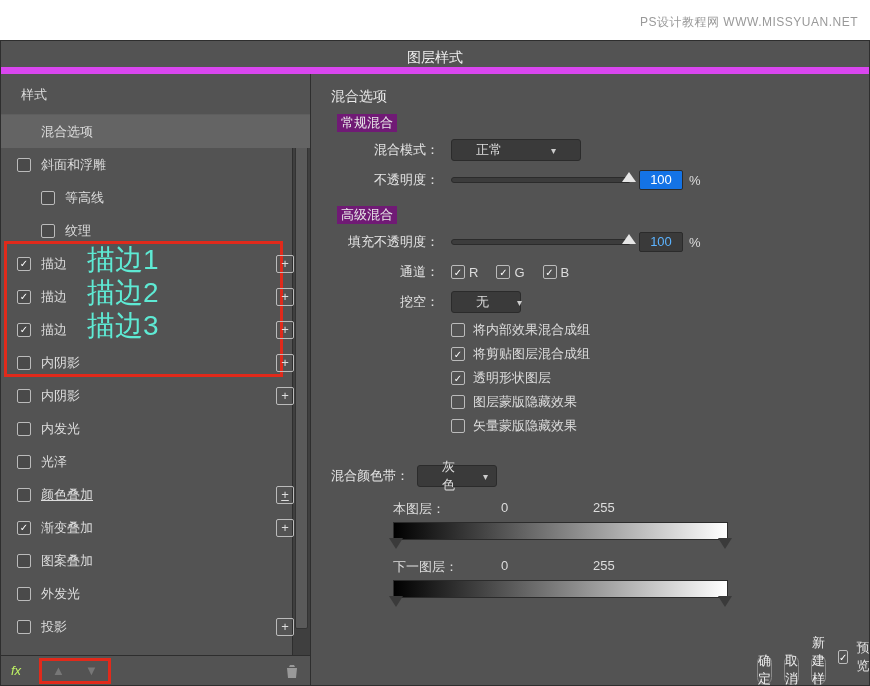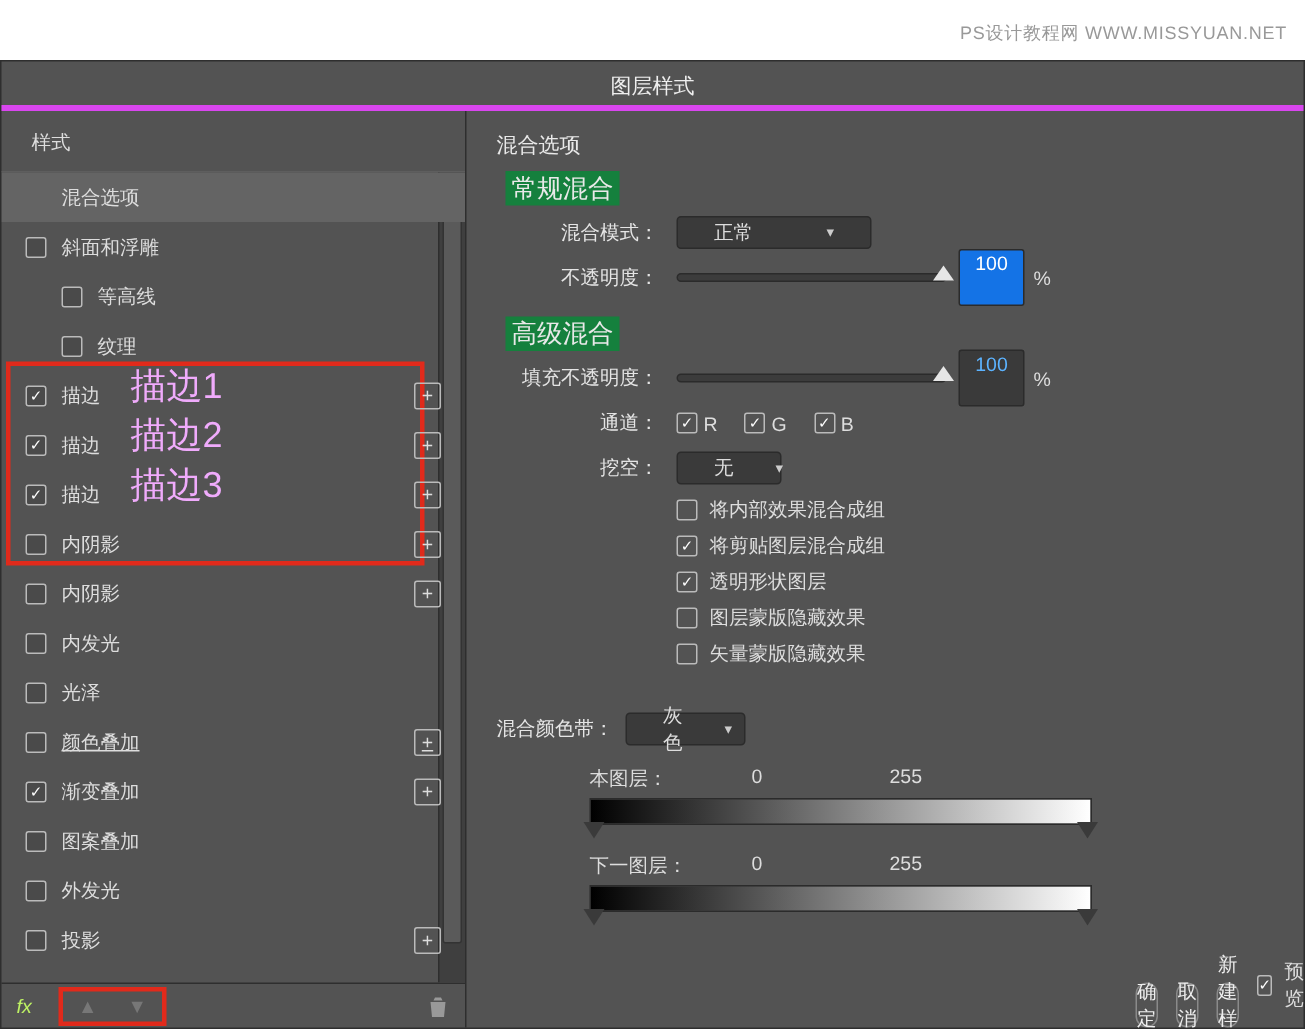--- a/index.html
+++ b/index.html
@@ -1,51 +1,51 @@
 <!DOCTYPE html>
 <html><head>
 <meta charset="utf-8">
 <style>
   *{box-sizing:border-box;margin:0;padding:0;font-family:"Microsoft YaHei",Arial,sans-serif;font-size:13px;color:#ddd}
   body{background:#fff;width:870px;height:686px;position:relative;overflow:hidden}
   .watermark{position:absolute;top:14px;right:12px;color:#999;font-size:12px;letter-spacing:.5px}
   .dialog{position:absolute;left:0;top:40px;width:870px;height:646px;background:#535353;border:1px solid #2e2e2e}
-  .titlebar{height:33px;line-height:33px;text-align:center;border-bottom:4px solid #d946ef;color:#eee;font-size:14px}
+  .titlebar{height:33px;line-height:33px;text-align:center;border-bottom:7px solid #d946ef;color:#eee;font-size:14px}
   .body{display:flex;height:calc(100% - 33px)}
   
   .left{width:310px;border-right:1px solid #2e2e2e;position:relative;display:flex;flex-direction:column}
   .left-head{padding:12px 20px 10px;border-bottom:1px solid #5e5e5e}
   .left-list{flex:1 1 auto;overflow:hidden;position:relative}
   .row{height:33px;display:flex;align-items:center;padding:0 16px;position:relative}
   .row.sel{background:#646464}
   .row .chk{width:14px;height:14px;border:1px solid #bbb;background:#4a4a4a;margin-right:10px;border-radius:2px;display:flex;align-items:center;justify-content:center;font-size:10px;color:#fff}
   .row .chk.on::after{content:"✓";color:#fff}
   .row .lbl{flex:1 1 auto}
   .row .plus{width:18px;height:18px;border:1px solid #bbb;display:flex;align-items:center;justify-content:center;font-size:13px;color:#ddd;border-radius:2px}
   .indent1{padding-left:40px}
   .left-foot{height:30px;border-top:1px solid #2e2e2e;display:flex;align-items:center;padding:0 10px;gap:8px}
   .fx{font-style:italic;color:#bef264;width:20px}
   .trash{margin-left:auto;width:16px;height:16px;color:#aaa}
   
   .redbox{position:absolute;border:3px solid #e12a1b;pointer-events:none}
-  .anno{position:absolute;color:#f0abfc;font-size:24px;font-weight:500;pointer-events:none}
+  .anno{position:absolute;color:#5eead4;font-size:28px;font-weight:500;pointer-events:none}
   
   .left-scroll{position:absolute;top:0;right:0;width:18px;height:540px;background:#3f3f3f;border-left:1px solid #2e2e2e;z-index:0}
   .left-scroll .thumb{position:absolute;left:2px;right:2px;top:4px;height:510px;background:#5a5a5a;border:1px solid #333;border-radius:2px}
   
   .center{flex:1 1 auto;padding:14px 20px;display:flex;flex-direction:column;gap:6px}
   .group{position:relative;margin-bottom:6px}
-  .group>.glabel{position:relative;top:-2px;left:6px;padding:0 4px;color:#e9e9e9;font-size:17px;background:#15803d;display:inline-block}
+  .group>.glabel{position:relative;top:-2px;left:6px;padding:0 4px;color:#e9e9e9;font-size:13px;background:#701a75;display:inline-block}
   .field{display:flex;align-items:center;height:28px;margin:2px 0}
   .flab{width:120px;text-align:right;padding-right:12px;color:#e5e5e5}
   .select{background:#3a3a3a;border:1px solid #2b2b2b;height:22px;display:flex;align-items:center;padding:0 24px;border-radius:3px;gap:28px}
   .select .caret{margin-left:auto;color:#ccc;font-size:10px}
   .slider{height:6px;width:180px;background:#3c3c3c;border:1px solid #2b2b2b;border-radius:3px;margin-right:8px;position:relative}
   .slider .knob{position:absolute;top:-6px;right:-6px;width:0;height:0;border-left:7px solid transparent;border-right:7px solid transparent;border-bottom:10px solid #e6e6e6}
-  .numbox{width:44px;height:38px;background:#3a3a3a;border:1px solid #2b2b2b;text-align:center;line-height:18px;color:#5cb3ff;border-radius:2px}
+  .numbox{width:44px;height:20px;background:#3a3a3a;border:1px solid #2b2b2b;text-align:center;line-height:18px;color:#5cb3ff;border-radius:2px}
   .numbox.sel{background:#1473e6;color:#fff}
   .pct{margin-left:6px;color:#ddd}
   .chkline{display:flex;align-items:center;gap:8px;margin-left:120px;height:24px}
   .smchk{width:14px;height:14px;border:1px solid #bbb;border-radius:2px;display:flex;align-items:center;justify-content:center;font-size:10px}
   .smchk.on::after{content:"✓";color:#fff}
   .chann{display:flex;align-items:center;gap:4px;margin-right:18px}
   .blendband{margin-top:10px}
   .band{height:18px;width:335px;background:linear-gradient(90deg,#000,#fff);border:1px solid #2b2b2b;margin:4px 0 4px 22px;position:relative}
   .band .tri{position:absolute;bottom:-10px;width:0;height:0;border-left:7px solid transparent;border-right:7px solid transparent;border-top:11px solid #3a3a3a}
   .band .tri.l{left:-5px}

